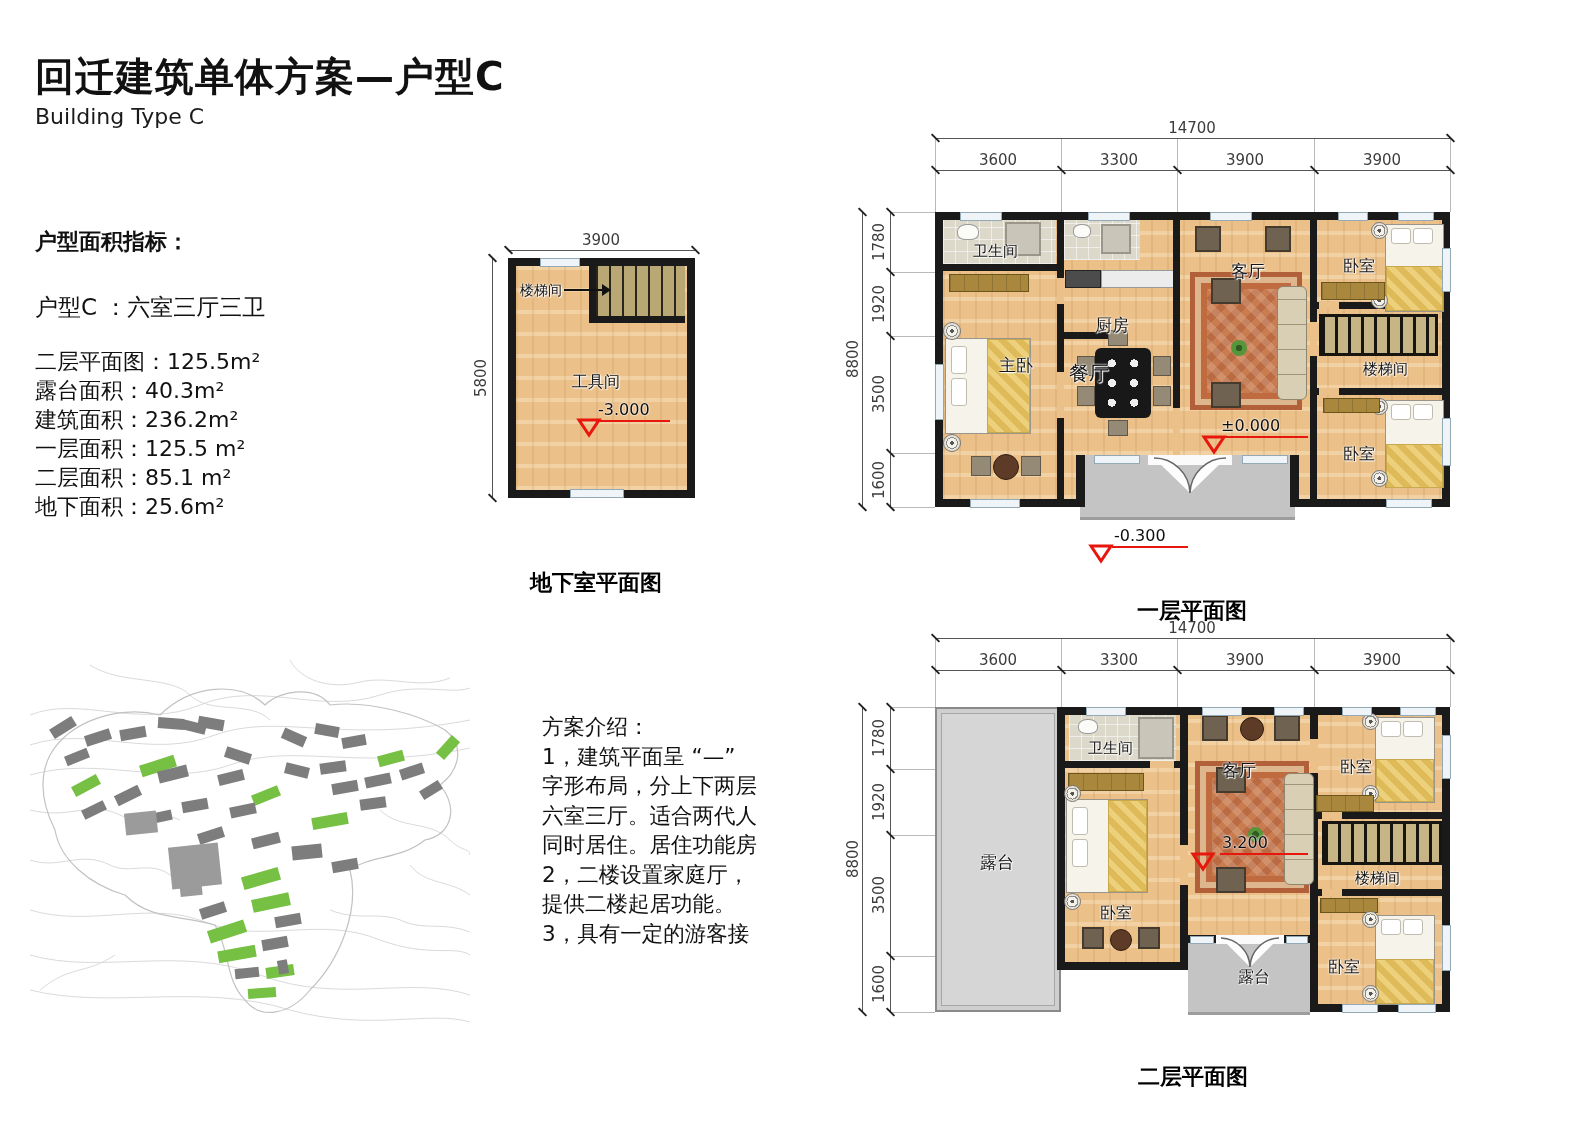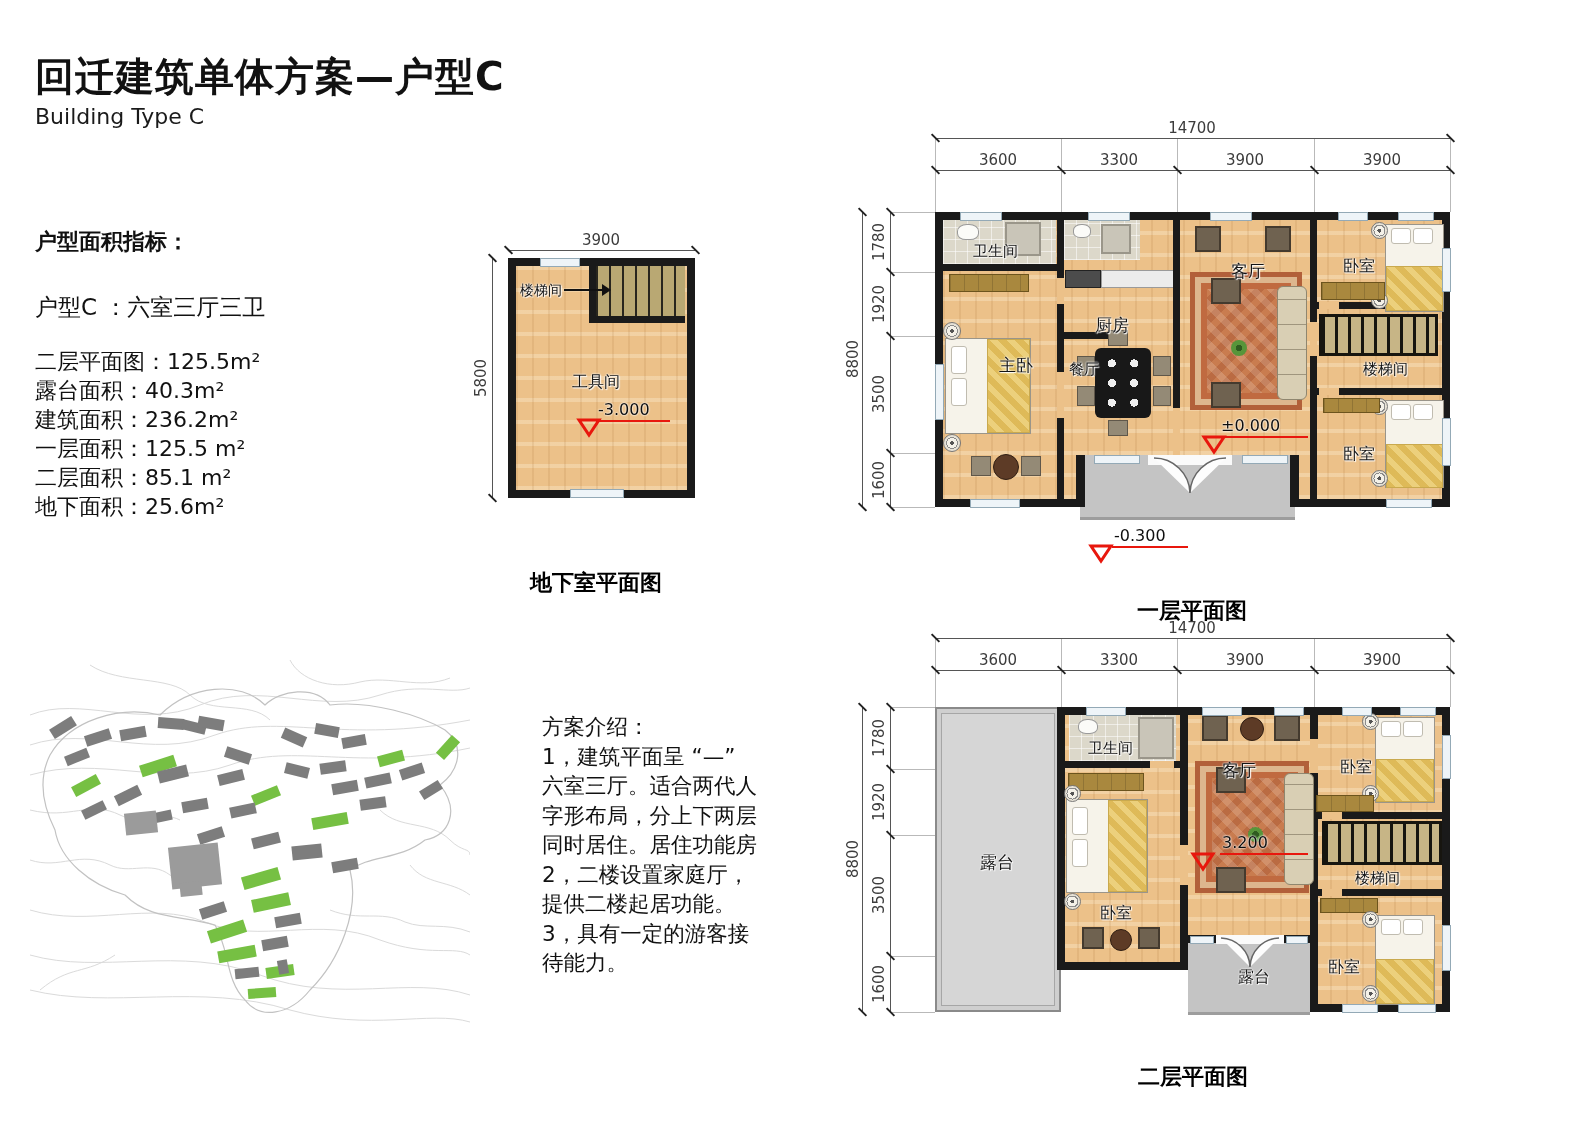--- a/index.html
+++ b/index.html
@@ -222,21 +222,21 @@
       <div class="pillow" style="left:448px;top:184px;width:18px;height:14px;"></div>
       <div class="pillow" style="left:470px;top:184px;width:18px;height:14px;"></div>
       <div class="blank" style="left:443px;top:224px;width:55px;height:42px;"></div>
       <div class="dot" style="left:428px;top:178px;width:15px;height:15px;"></div>
       <div class="dot" style="left:428px;top:250px;width:15px;height:15px;"></div>
       <div class="ward" style="left:380px;top:178px;width:55px;height:13px;"></div>
 
       <div class="rl" style="left:30px;top:22px;font-size:15px;">卫生间</div>
       <div class="rl" style="left:56px;top:134px;font-size:17px;">主卧</div>
       <div class="rl" style="left:152px;top:94px;font-size:17px;">厨房</div>
-      <div class="rl" style="left:126px;top:140px;font-size:15px;">餐厅</div>
+      <div class="rl" style="left:126px;top:140px;font-size:20px;">餐厅</div>
       <div class="rl" style="left:288px;top:40px;font-size:17px;">客厅</div>
       <div class="rl" style="left:400px;top:36px;">卧室</div>
       <div class="rl" style="left:420px;top:140px;font-size:15px;">楼梯间</div>
       <div class="rl" style="left:400px;top:224px;">卧室</div>
       <div class="lvl" style="left:276px;top:196px;padding:0 28px 1px 2px;">±0.000</div>
       <svg class="abs" style="left:258px;top:215px;" width="26" height="20">
           <path d="M3 2 L23 2 L13 17 Z" fill="none" stroke="#e8170d" stroke-width="3"></path>
         </svg>
     </div>
 
@@ -475,23 +475,22 @@
         <rect x="140" y="185" width="50" height="42" transform="rotate(-6 165 206)" fill="#9b9b9b"></rect>
         <rect x="150" y="222" width="22" height="14" transform="rotate(-6 161 229)" fill="#9b9b9b"></rect>
         <rect x="95" y="152" width="32" height="22" transform="rotate(-6 111 163)" fill="#9b9b9b"></rect>
       </g>
   </svg>
 
   <div class="abs" style="left:542px;top:712px;width:260px;">
     <div class="intro-line">方案介绍：</div>
     <div>
         <div class="intro-line">1，建筑平面呈 “—”</div>
+        <div class="intro-line">字形布局，分上下两层</div>
         <div class="intro-line">六室三厅。适合两代人</div>
-        <div class="intro-line">字形布局，分上下两层</div>
         <div class="intro-line">同时居住。居住功能房</div>
         <div class="intro-line">2，二楼设置家庭厅，</div>
         <div class="intro-line">提供二楼起居功能。</div>
         <div class="intro-line">3，具有一定的游客接</div>
-        <div class="intro-line">待能力。</div>
       </div>
   </div>
 
 </div>
 
 </body></html>

